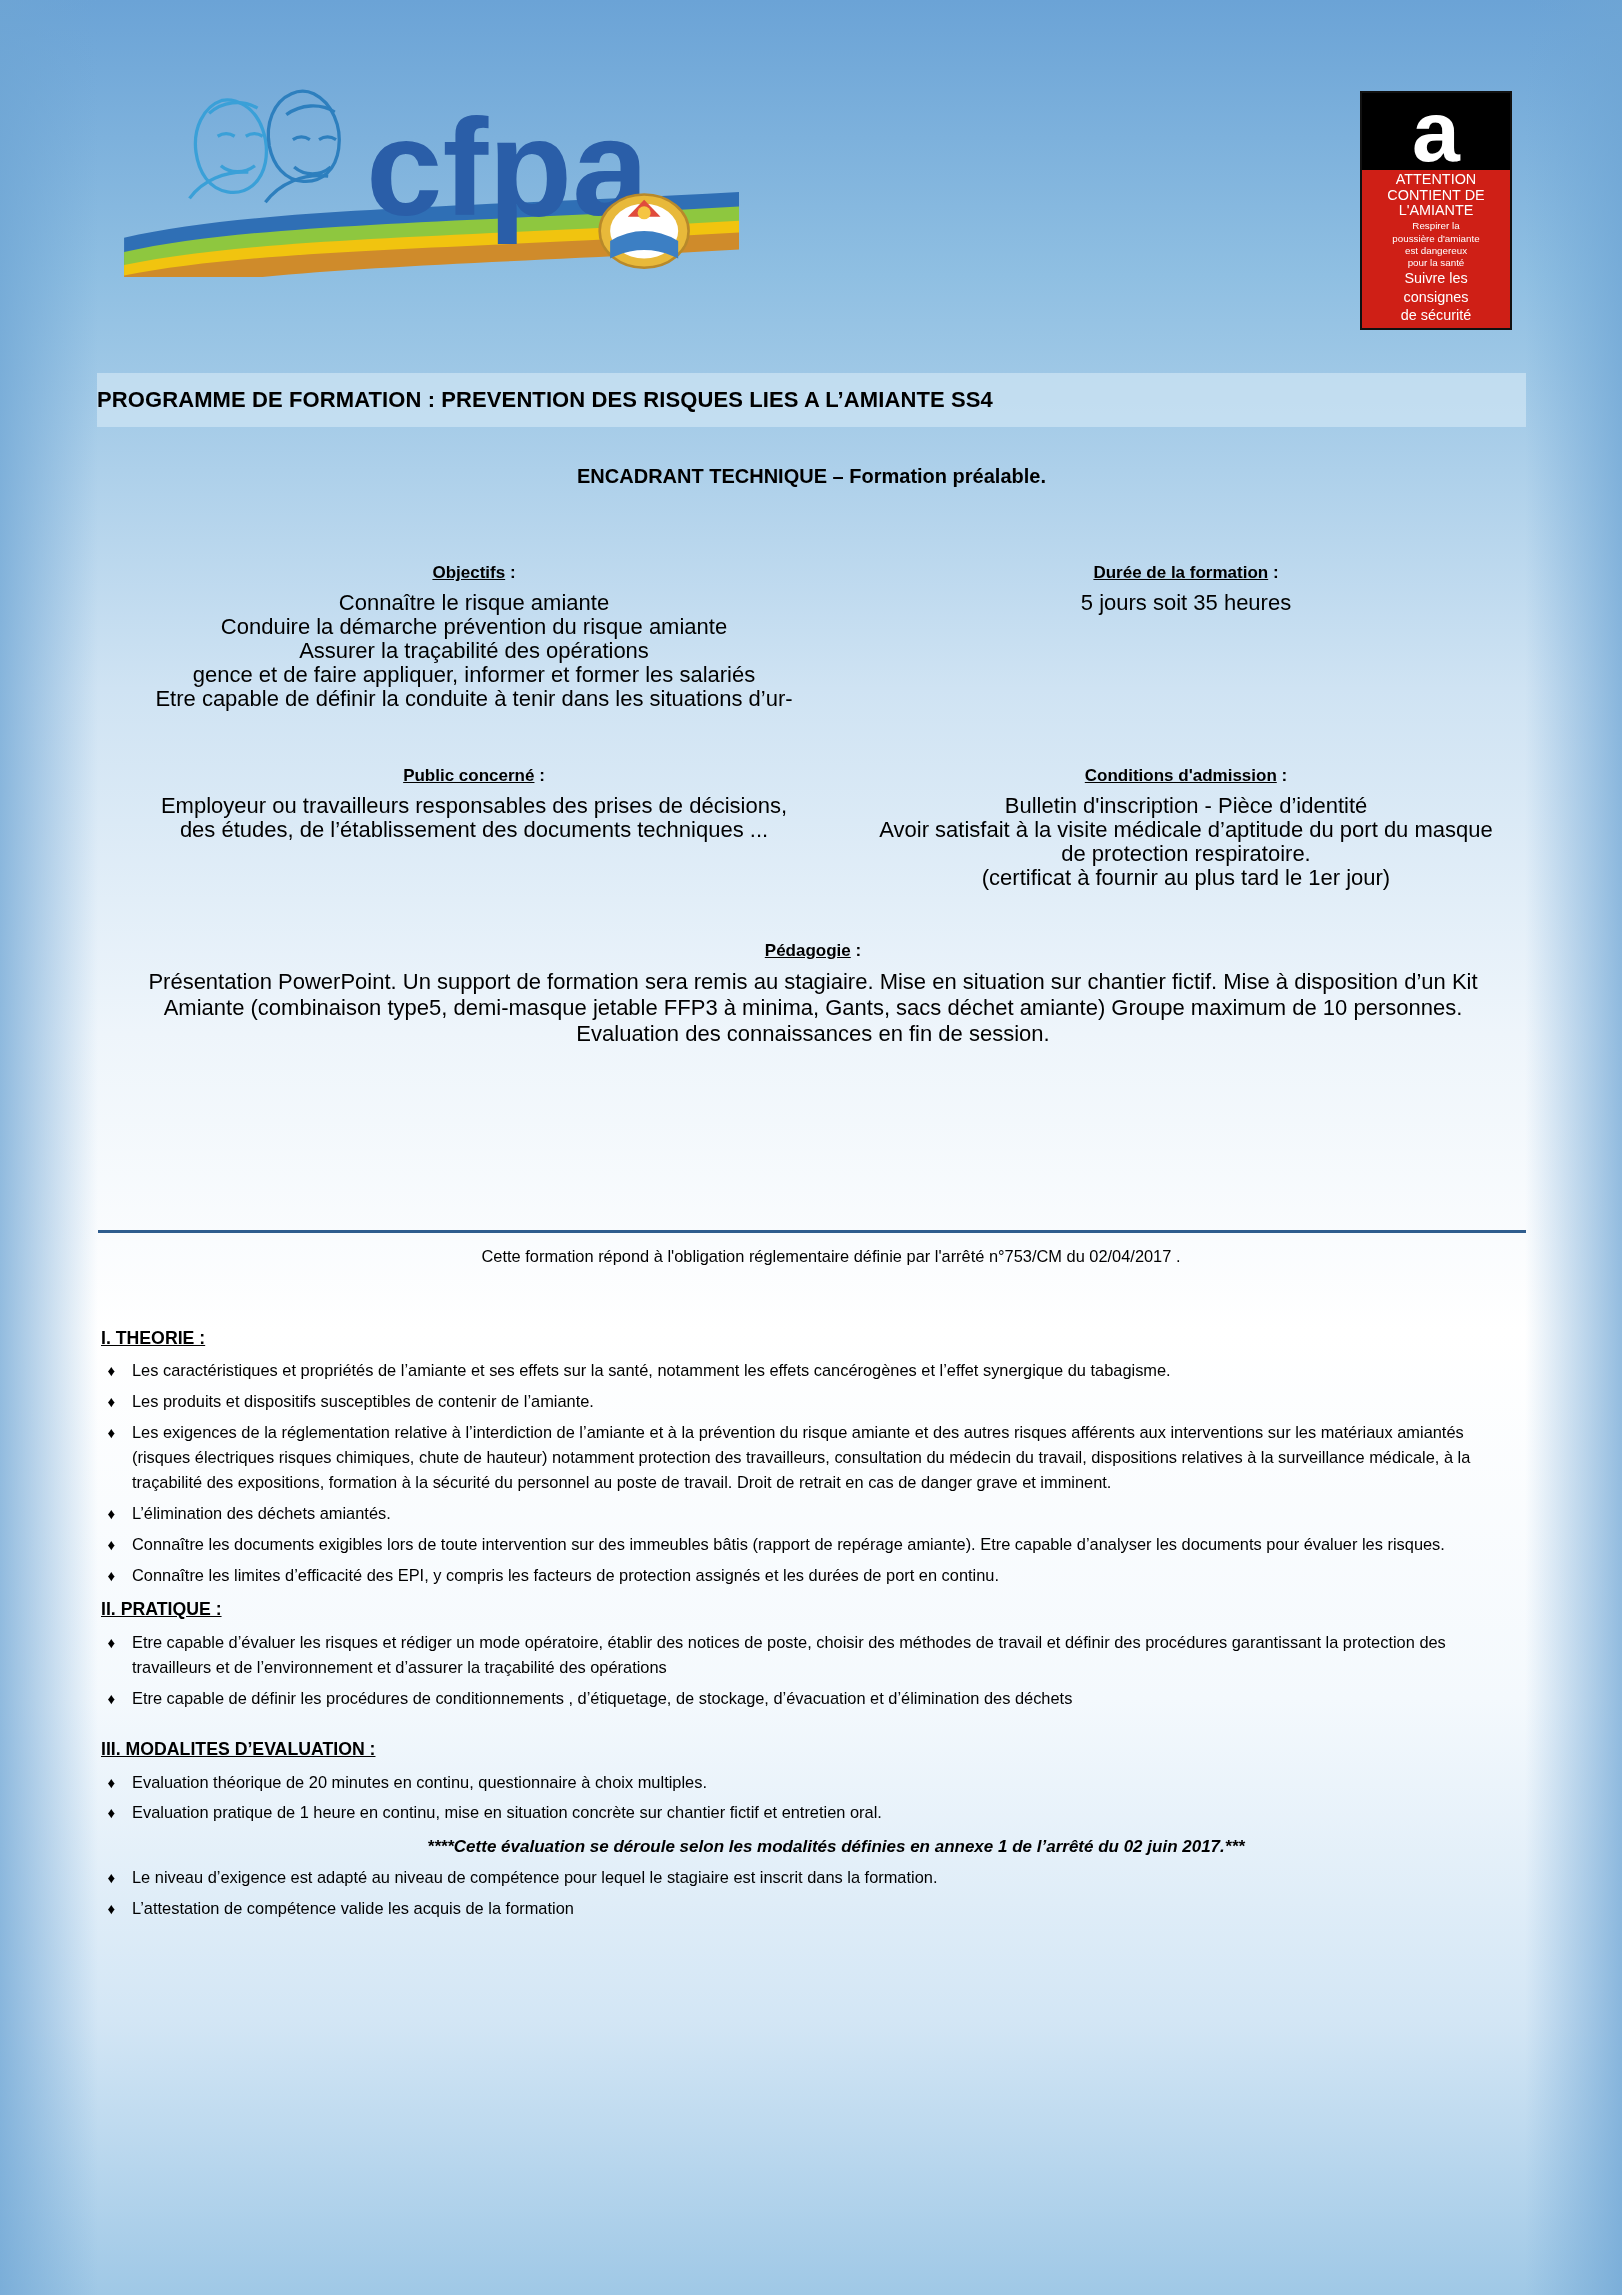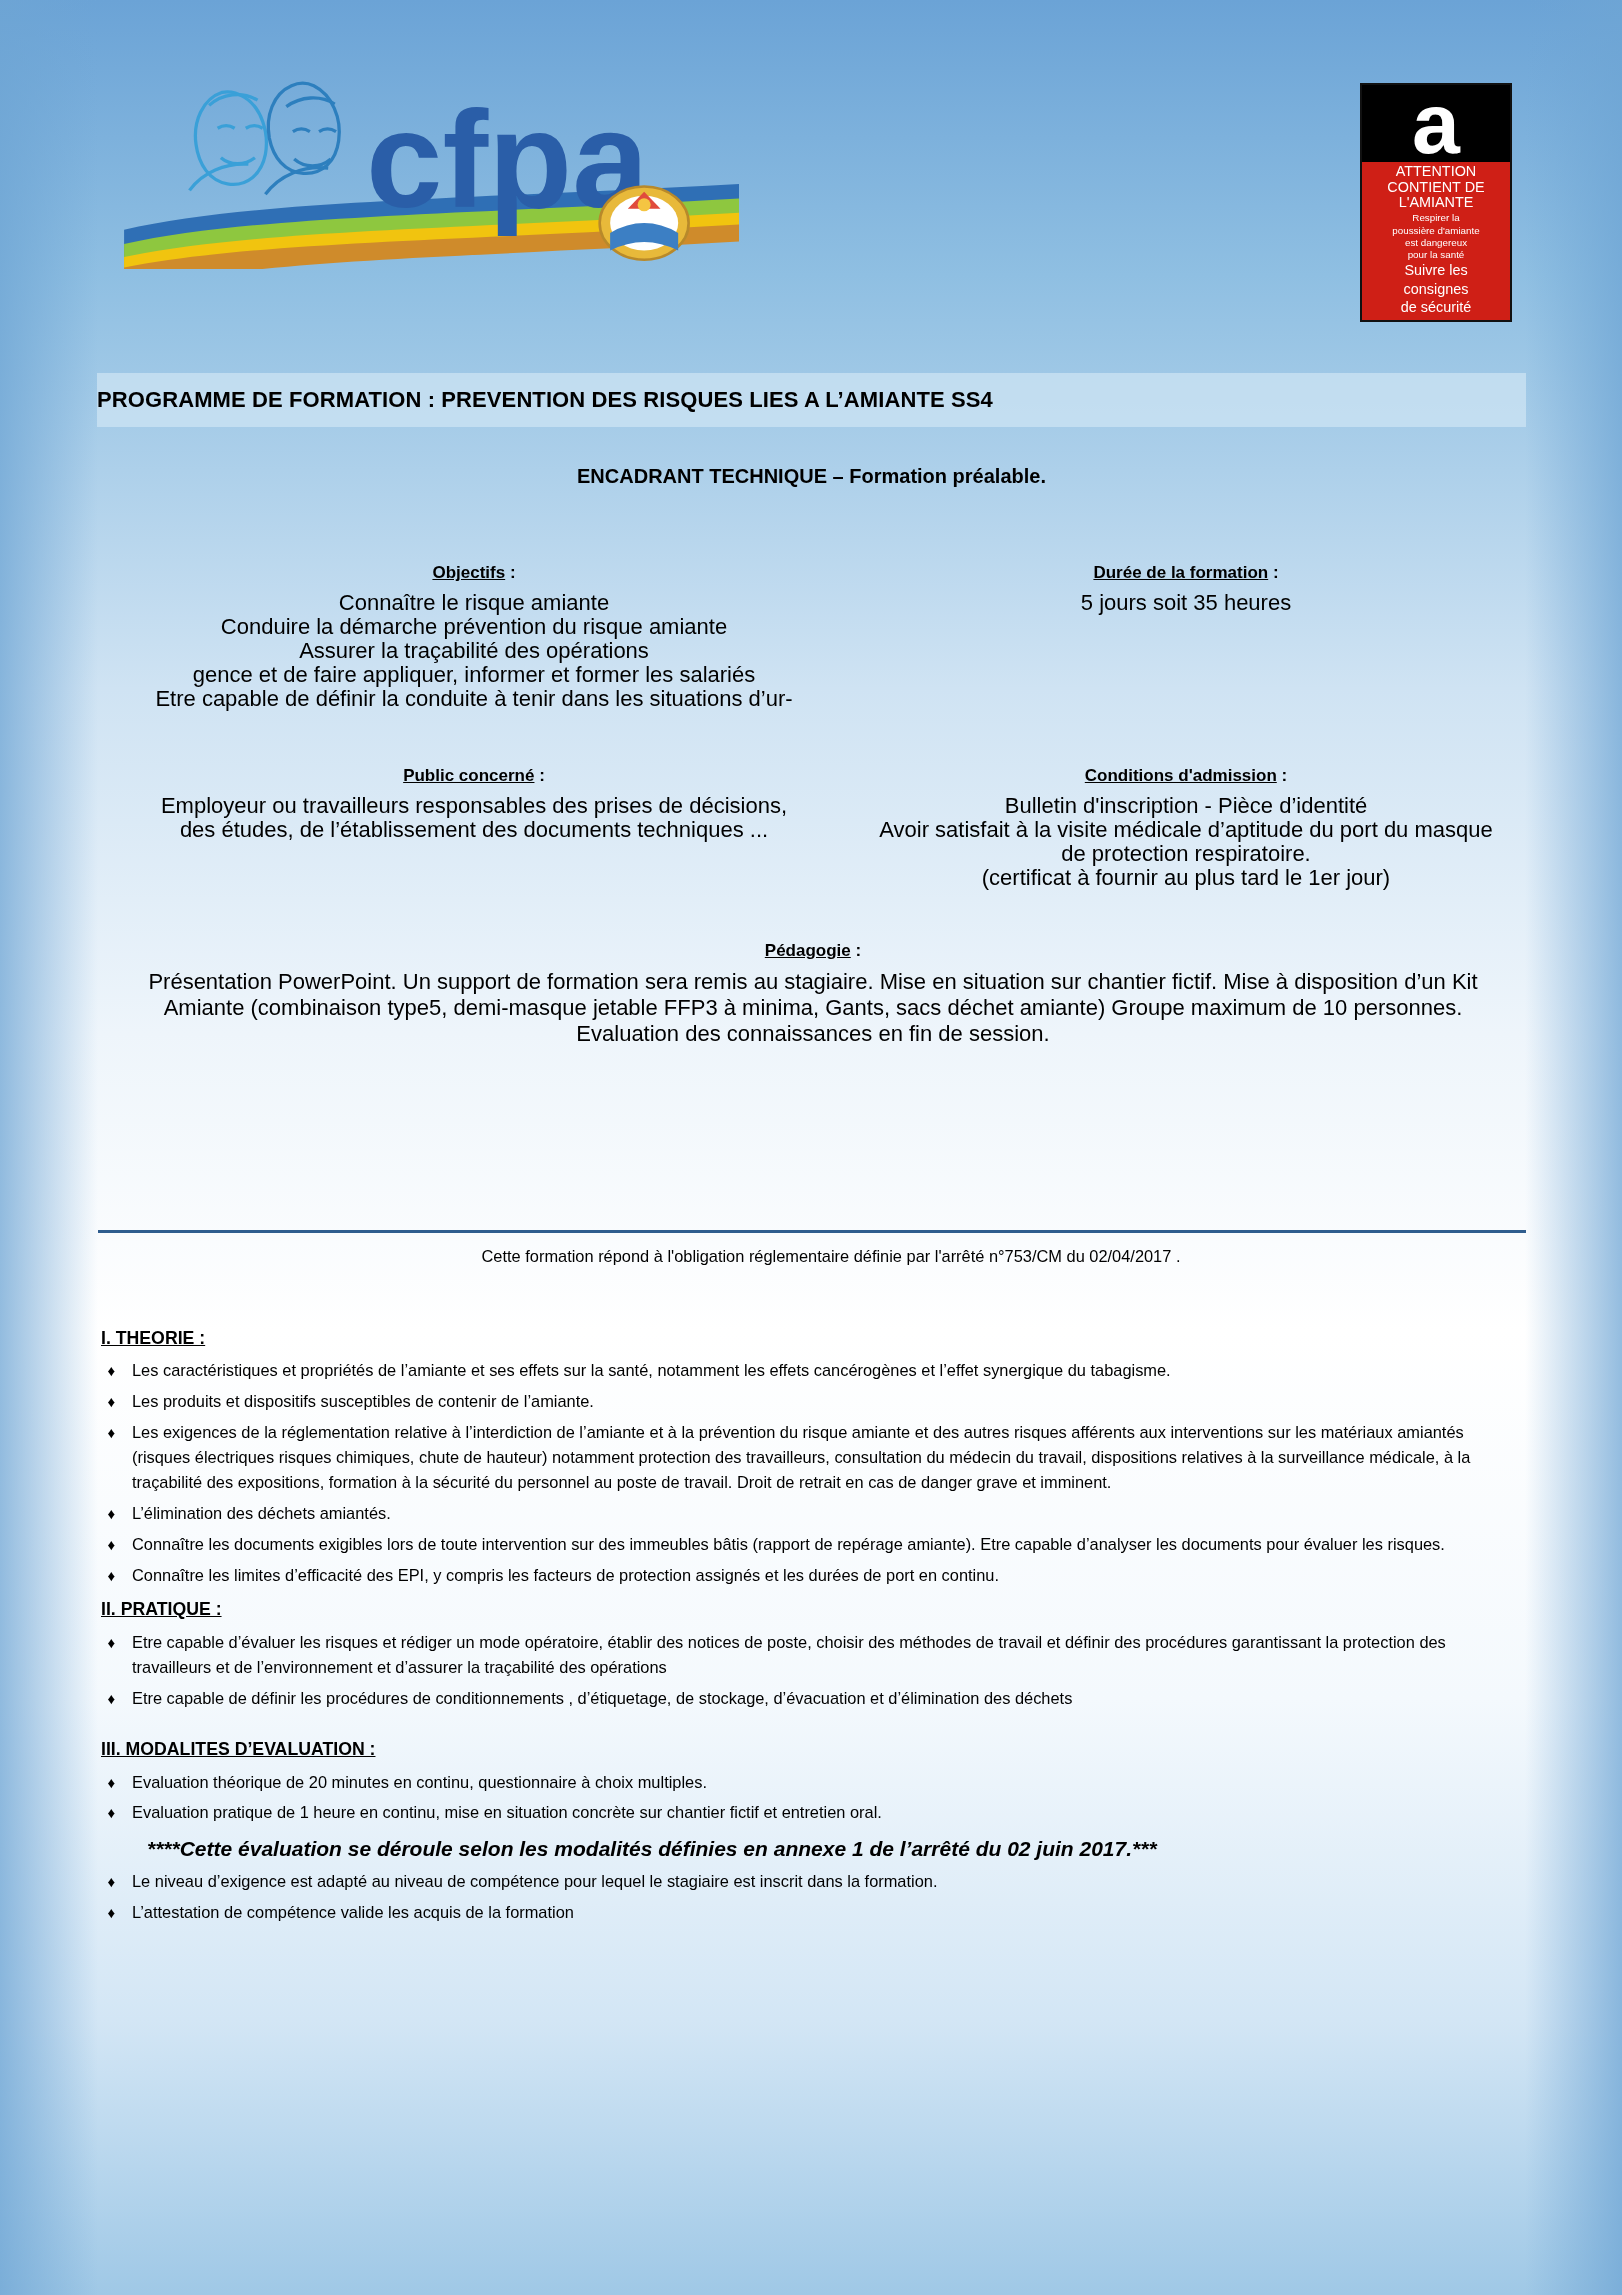--- a/index.html
+++ b/index.html
@@ -29,21 +29,21 @@
   .edge-right {
     right: 0;
     background: linear-gradient(270deg, rgba(110,165,212,0.75) 0%, rgba(110,165,212,0.0) 100%);
   }
 
   .page {
     position: relative;
     width: 1623px;
     height: 2295px;
     box-sizing: border-box;
-    padding: 4px 111px;
+    padding: 12px 111px;
   }
 
   
   .header {
     position: relative;
     height: 308px;
   }
   .logo {
     position: absolute;
     left: 0px;
@@ -184,21 +184,22 @@
     line-height: 25px;
     margin-bottom: 5.9px;
   }
   .bullets li .dia {
     position: absolute;
     left: 6.5px;
     top: 0px;
     font-size: 15px;
   }
   .note {
-    font-size: 21px;
+    text-align: center;
+    font-size: 17px;
     font-style: italic;
     font-weight: bold;
     margin: 3.9px 0 7.9px 0;
     padding-left: 46px;
   }
   .spacer-sm { height: 17px; }
 </style>
 </head>
 <body>
 

